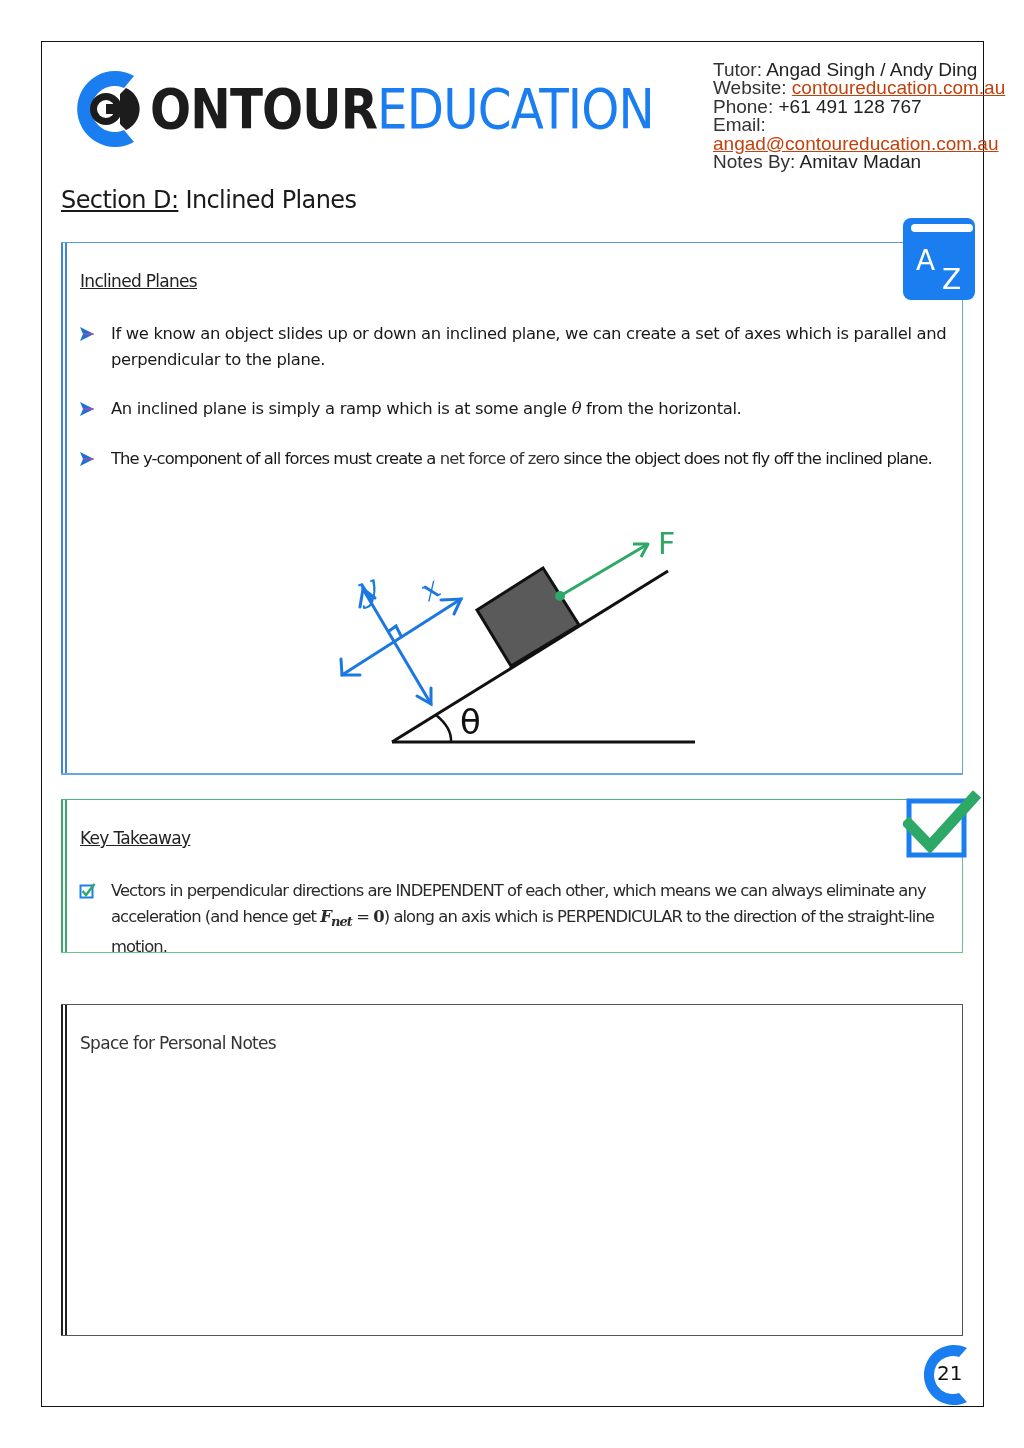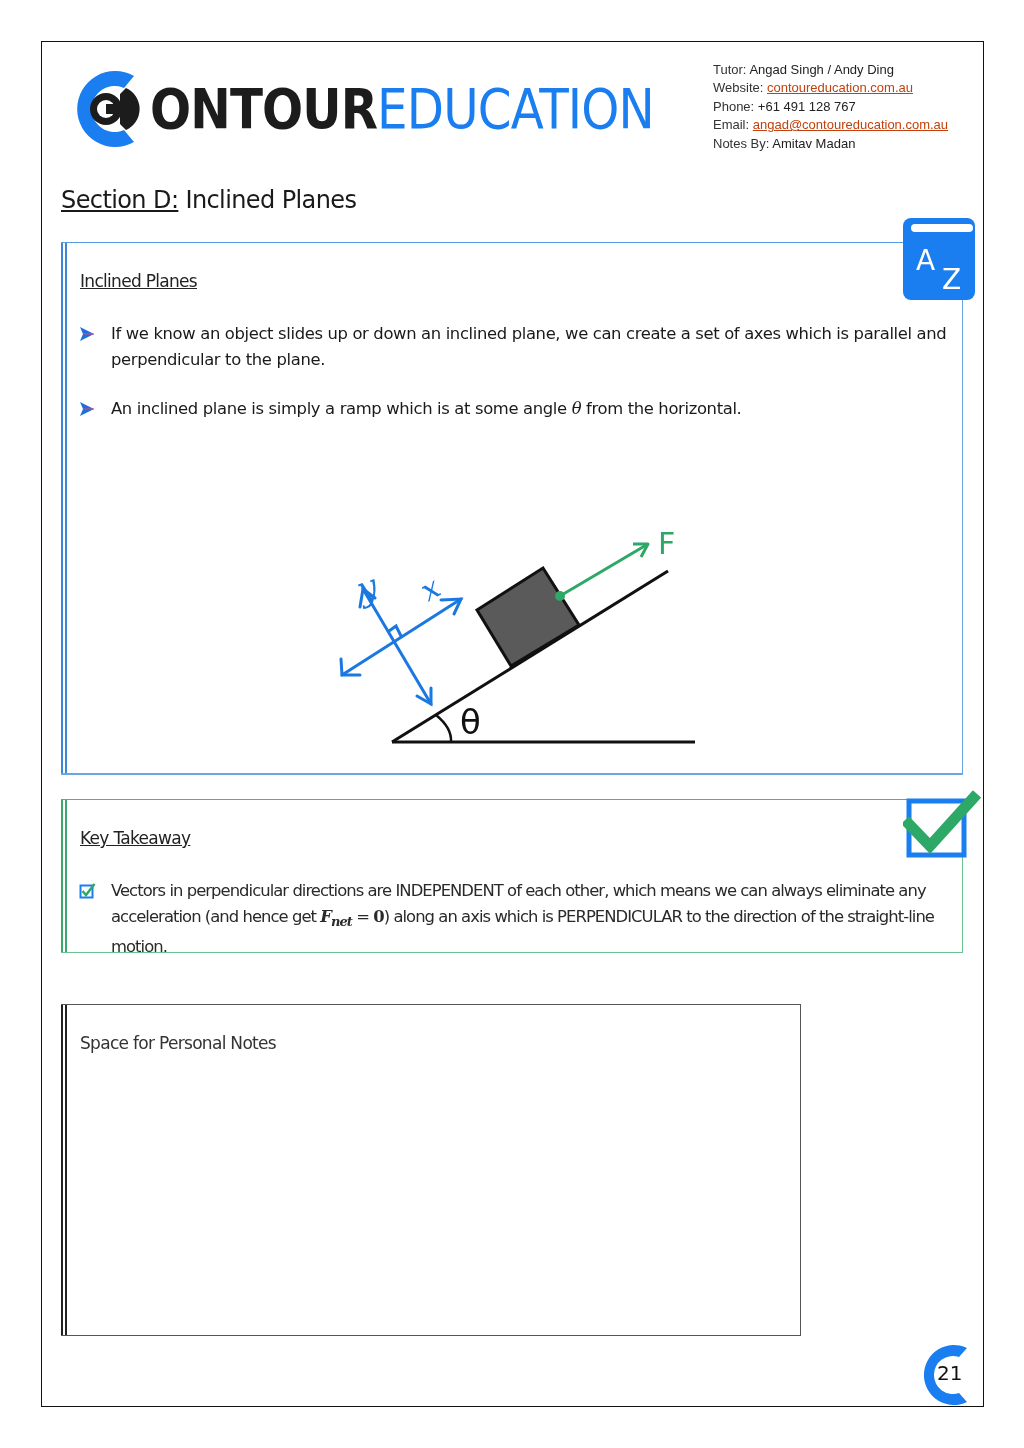--- a/index.html
+++ b/index.html
@@ -11,41 +11,41 @@
       border: 1.5px solid #111;
     }
 
     
     .logo { position: absolute; left: 68px; top: 66px; height: 86px; display: flex; align-items: center; }
     .logo-mark { width: 86px; height: 86px; position: relative; }
     .logo-text { font-family: "DejaVu Sans", sans-serif; font-size: 55px; letter-spacing: -1px; line-height: 1; margin-left: -4px; transform: scaleX(0.88); transform-origin: left center; white-space: nowrap; }
     .logo-text .dark { color: #1c1c1c; font-weight: bold; }
     .logo-text .blue { color: #1a7ef0; }
 
-    .contact { position: absolute; left: 713px; top: 61px; font-family: "Liberation Sans", sans-serif; font-size: 13px; line-height: 18.4px; color: #222; }
+    .contact { position: absolute; left: 713px; top: 61px; font-family: "Liberation Sans", sans-serif; font-size: 19px; line-height: 18.4px; color: #222; }
     .contact .lbl { color: #333; }
     .contact a { color: #c2410c; text-decoration: underline; }
 
     
     .section-title { position: absolute; left: 61px; top: 186px; font-family: "DejaVu Sans", sans-serif; font-size: 24px; color: #1a1a1a; letter-spacing: -0.6px; }
     .section-title .u { text-decoration: underline; }
 
     
     .box { position: absolute; }
     .box .bar1, .box .bar2 { position: absolute; top: 0; bottom: 0; width: 2px; }
     .box .bar1 { left: 0; }
     .box .bar2 { left: 4px; }
 
     .box-inclined { left: 61px; top: 242px; width: 902px; height: 533px; border-top: 1.5px solid #5a9de0; border-right: 1.5px solid #6aa6e0; border-bottom: 2px solid #6aa6e0; }
     .box-inclined .bar1, .box-inclined .bar2 { background: #3d86dc; }
 
     .box-key { left: 61px; top: 799px; width: 902px; height: 154px; border-top: 1.5px solid #4fb47a; border-right: 1.5px solid #6cc190; border-bottom: 1.5px solid #6cc190; }
     .box-key .bar1, .box-key .bar2 { background: #3aa86a; }
 
-    .box-notes { left: 61px; top: 1004px; width: 740px; height: 332px; border-top: 1.5px solid #555; border-right: 1.5px solid #555; border-bottom: 1.5px solid #555; }
+    .box-notes { left: 61px; top: 1004px; width: 902px; height: 332px; border-top: 1.5px solid #555; border-right: 1.5px solid #555; border-bottom: 1.5px solid #555; }
     .box-notes .bar1, .box-notes .bar2 { background: #222; }
 
     .box-heading { position: absolute; left: 19px; font-family: "DejaVu Sans", sans-serif; font-size: 17px; letter-spacing: -0.7px; color: #222; text-decoration: underline; }
     .box-inclined .box-heading { top: 28px; }
     .box-key .box-heading { top: 28px; }
     .box-notes .box-heading { top: 28px; text-decoration: none; color: #333; }
 
     .bullets { position: absolute; left: 18px; top: 78px; width: 880px; list-style: none; }
     .bullets li { position: relative; padding-left: 32px; font-family: "DejaVu Sans", sans-serif; font-size: 16.4px; line-height: 25.5px; color: #1a1a1a; margin-bottom: 24px; letter-spacing: -0.35px; }
     .bullets li .arrow { position: absolute; left: 0; top: 5px; width: 16px; height: 16px; }
@@ -104,20 +104,27 @@
           <path d="M4 8 L15 8" stroke="#e0408a" stroke-width="1"></path>
         </svg>
       <span>If we know an object slides up or down an inclined plane, we can create a set of axes which is parallel and perpendicular to the plane.</span>
     </li>
     <li>
       <svg class="arrow" viewBox="0 0 16 16">
           <path d="M1 1 L15 8 L1 15 L4 8 Z" fill="#1f6fd8"></path>
           <path d="M4 8 L15 8" stroke="#e0408a" stroke-width="1"></path>
         </svg>
       <span>An inclined plane is simply a ramp which is at some angle </span><span class="theta-i">θ</span><span> from the horizontal.</span>
+    </li>
+    <li class="narrow">
+      <svg class="arrow" viewBox="0 0 16 16">
+          <path d="M1 1 L15 8 L1 15 L4 8 Z" fill="#1f6fd8"></path>
+          <path d="M4 8 L15 8" stroke="#e0408a" stroke-width="1"></path>
+        </svg>
+      <span>The y-component of all forces must create a </span><span class="hl">net force of zero</span><span> since the object does not fly off the inclined plane.</span>
     </li>
   </ul>
 </div>
 
 <svg class="diagram" viewBox="0 0 380 240">
 
   <g>
     <line x1="62" y1="222" x2="365" y2="222" stroke="#111" stroke-width="3"></line>
     <line x1="62" y1="222" x2="338" y2="51" stroke="#111" stroke-width="3"></line>
     <path d="M106 195 Q122 208 121 222" fill="none" stroke="#111" stroke-width="2.5"></path>

